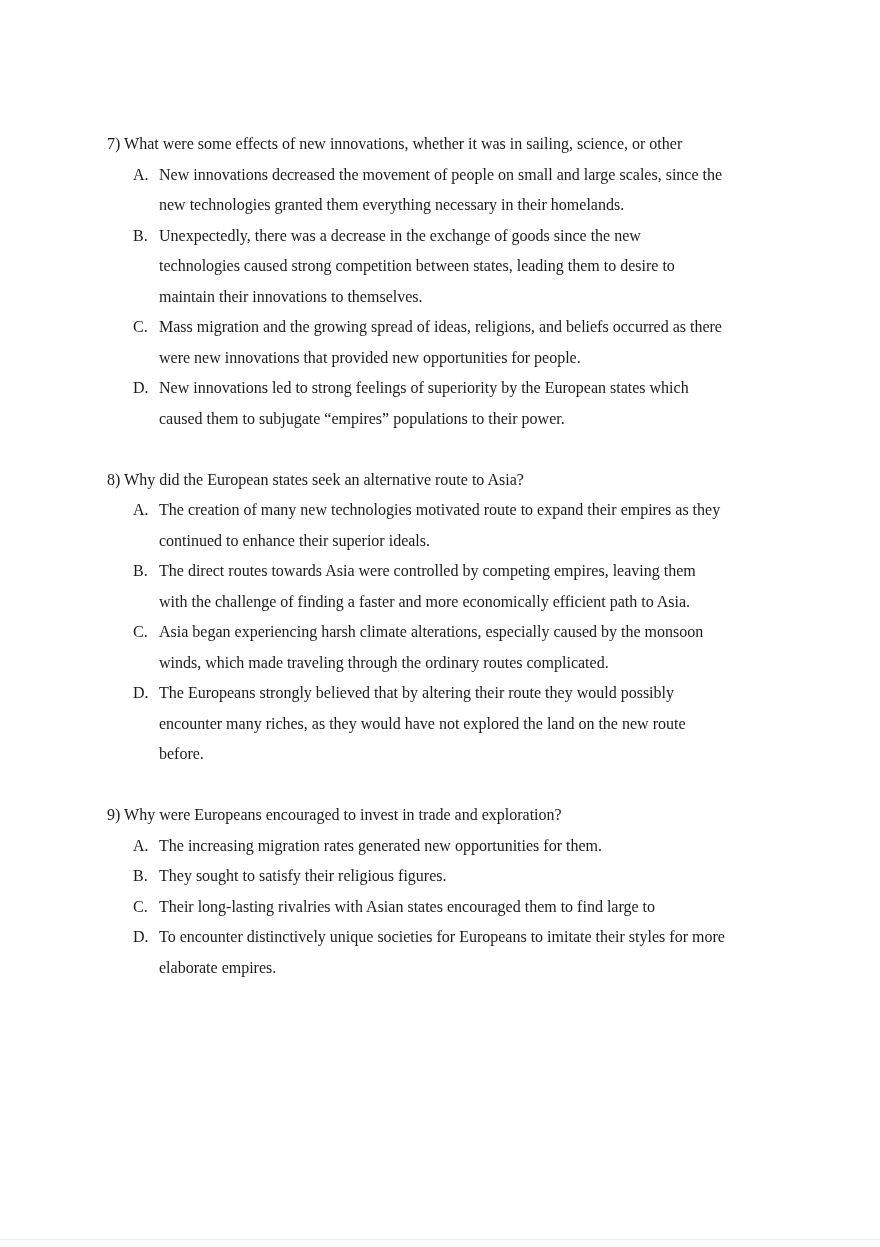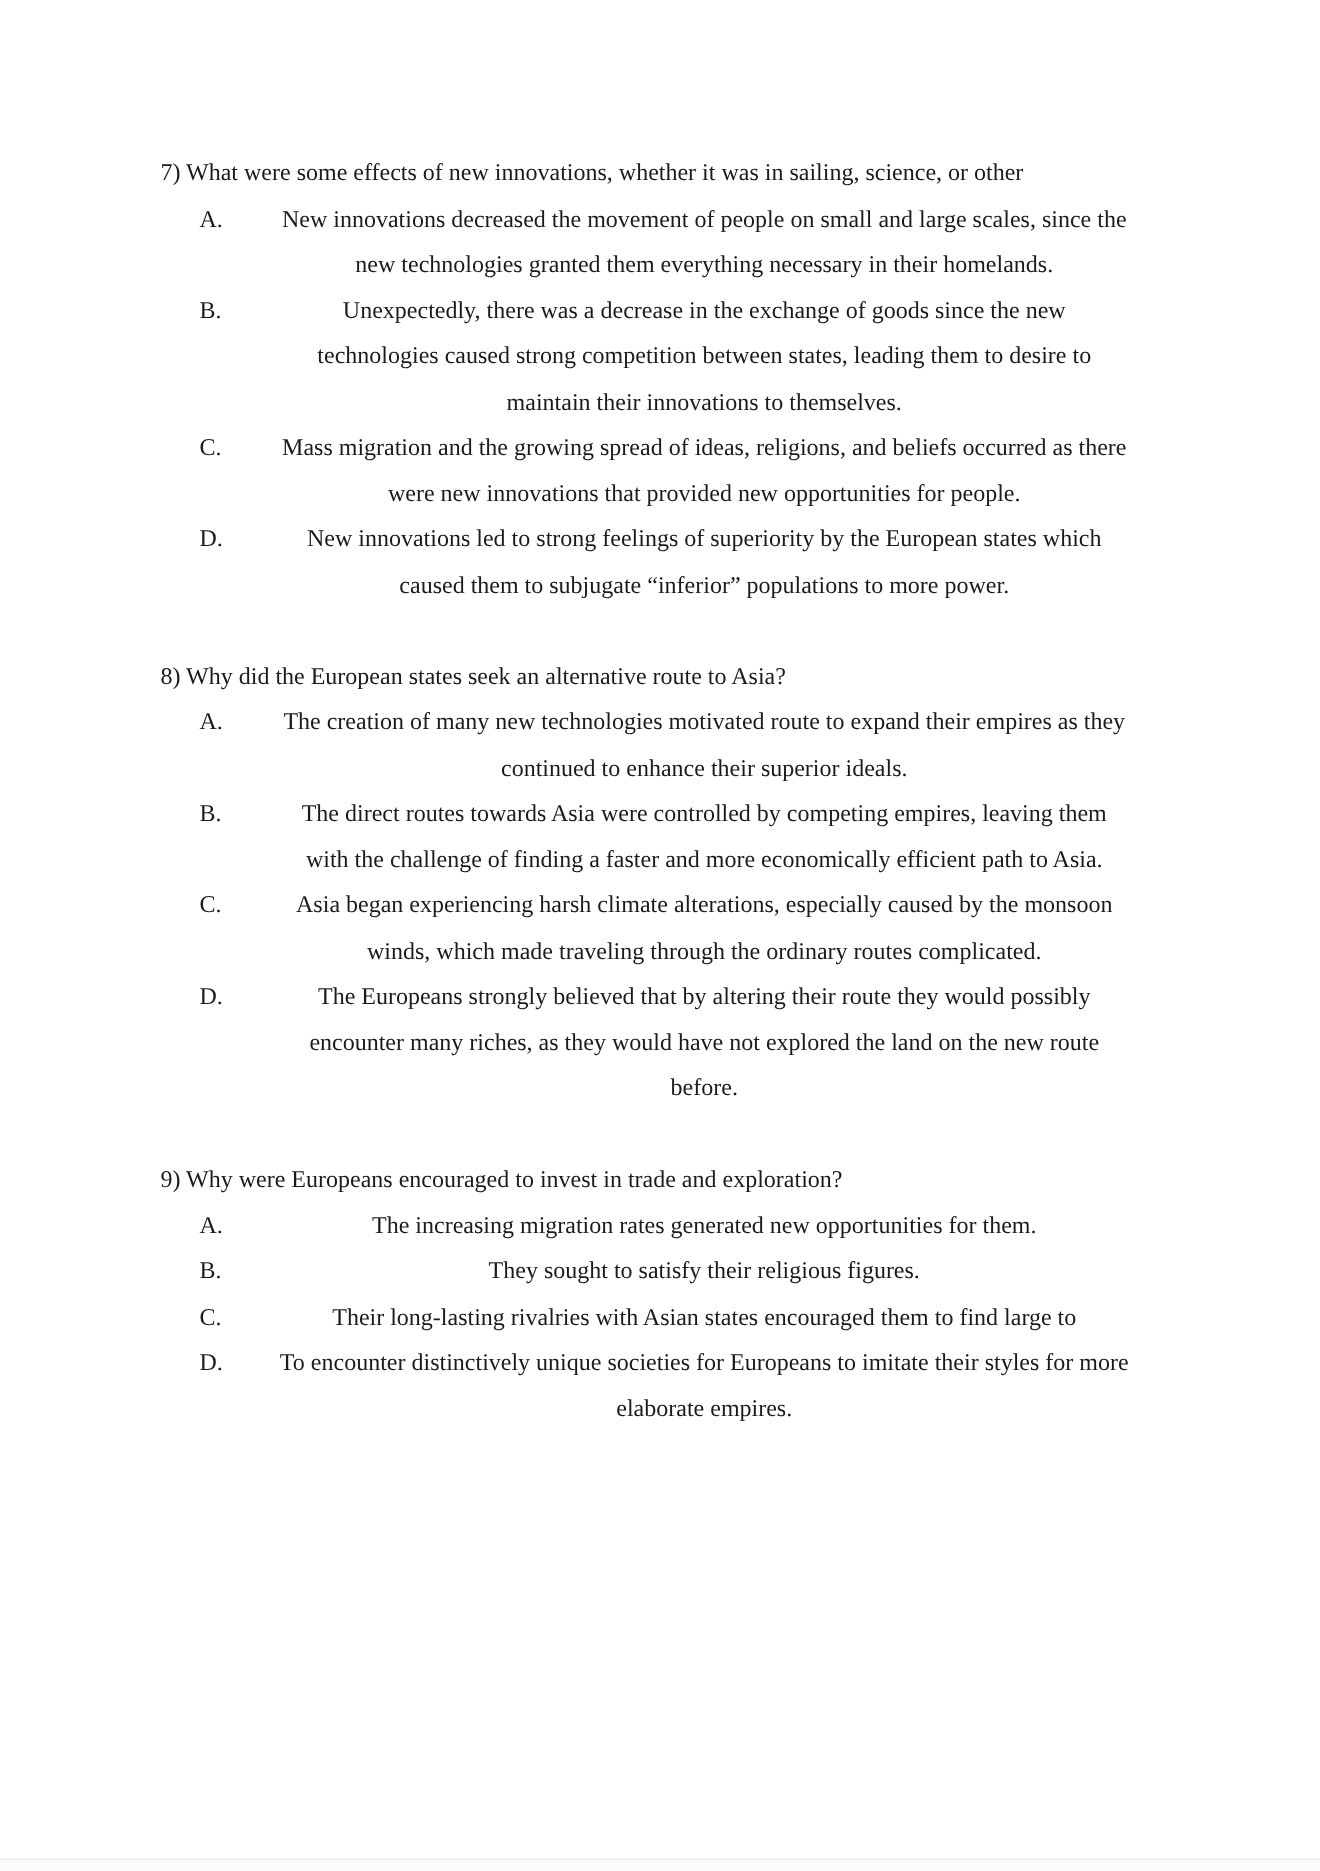--- a/index.html
+++ b/index.html
@@ -19,37 +19,37 @@
     -webkit-font-smoothing: antialiased;
   }
   .doc-content {
     position: absolute;
     top: 101px;
     left: 107px;
     width: 673px;
   }
   .question-block {
     margin-bottom: 30.5px;
+    margin-top: 28px;
   }
   .stem-line {
     white-space: nowrap;
   }
   .option-row {
     display: flex;
     align-items: flex-start;
   }
   .option-label {
     margin-left: 26px;
     width: 26px;
     flex: 0 0 26px;
   }
   .option-lines {
     flex: 1 1 auto;
     min-width: 0;
-    text-align: center;
   }
   .option-line {
     white-space: nowrap;
   }
   .page-bottom-edge {
     position: absolute;
     left: 0;
     right: 0;
     top: 1239px;
     height: 8px;
@@ -82,21 +82,21 @@
         <div class="option-label">C.</div>
         <div class="option-lines">
           <div class="option-line">Mass migration and the growing spread of ideas, religions, and beliefs occurred as there</div>
           <div class="option-line">were new innovations that provided new opportunities for people.</div>
         </div>
       </div>
       <div class="option-row">
         <div class="option-label">D.</div>
         <div class="option-lines">
           <div class="option-line">New innovations led to strong feelings of superiority by the European states which</div>
-          <div class="option-line">caused them to subjugate “inferior” populations to more power.</div>
+          <div class="option-line">caused them to subjugate “empires” populations to their power.</div>
         </div>
       </div>
     </div>
     <div class="question-block">
       <div class="stem-line">8) Why did the European states seek an alternative route to Asia?</div>
       <div class="option-row">
         <div class="option-label">A.</div>
         <div class="option-lines">
           <div class="option-line">The creation of many new technologies motivated route to expand their empires as they</div>
           <div class="option-line">continued to enhance their superior ideals.</div>

